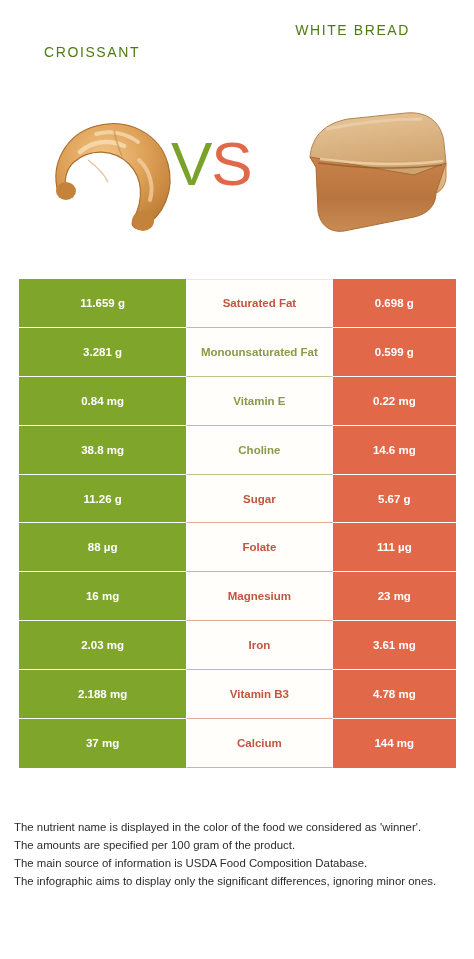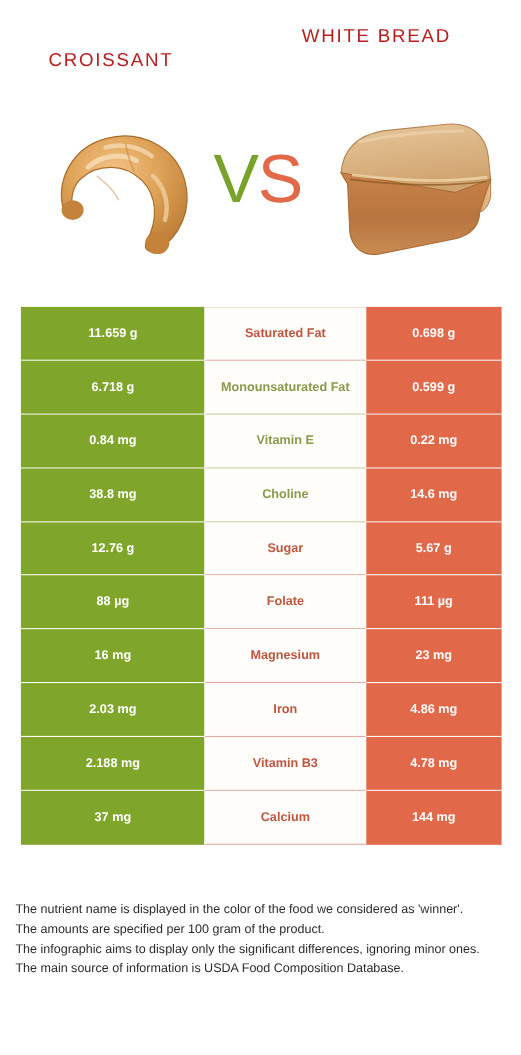--- a/index.html
+++ b/index.html
@@ -16,36 +16,36 @@
 
   
   .header {
     position: relative;
     height: 279px;
     width: 100%;
   }
 
   .title {
     position: absolute;
-    color: #b91c1c;
-    font-size: 17px;
+    color: #4d7c0f;
+    font-size: 14px;
     font-weight: 300;
     letter-spacing: 1.6px;
     text-transform: uppercase;
     line-height: 1.28;
     font-family: "Liberation Sans", sans-serif;
   }
 
   .title-left  { left: 44px; top: 44px; text-align: left; }
   .title-right { right: 64px; top: 22px; text-align: left; }
 
   
   .vs {
     position: absolute;
-    left: 194px;
+    left: 171px;
     top: 133px;
     font-size: 62px;
     font-weight: 400;
     letter-spacing: -1px;
     font-family: "Liberation Sans", sans-serif;
     line-height: 1;
   }
   .vs .v { color: #79A22B; }
   .vs .s { color: #E2684A; }
 
@@ -193,64 +193,64 @@
   </div>
 </div>
 
 <div class="table" id="nutrient-table">
     <div class="row winner-red">
       <div class="cell cell-left">11.659 g</div>
       <div class="cell cell-mid">Saturated Fat</div>
       <div class="cell cell-right">0.698 g</div>
     </div>
     <div class="row winner-green">
-      <div class="cell cell-left">6.718 g</div>
+      <div class="cell cell-left">3.281 g</div>
       <div class="cell cell-mid">Monounsaturated Fat</div>
       <div class="cell cell-right">0.599 g</div>
     </div>
     <div class="row winner-green">
       <div class="cell cell-left">0.84 mg</div>
       <div class="cell cell-mid">Vitamin E</div>
       <div class="cell cell-right">0.22 mg</div>
     </div>
     <div class="row winner-green">
       <div class="cell cell-left">38.8 mg</div>
       <div class="cell cell-mid">Choline</div>
       <div class="cell cell-right">14.6 mg</div>
     </div>
     <div class="row winner-red">
-      <div class="cell cell-left">12.76 g</div>
+      <div class="cell cell-left">11.26 g</div>
       <div class="cell cell-mid">Sugar</div>
       <div class="cell cell-right">5.67 g</div>
     </div>
     <div class="row winner-red">
       <div class="cell cell-left">88 µg</div>
       <div class="cell cell-mid">Folate</div>
       <div class="cell cell-right">111 µg</div>
     </div>
     <div class="row winner-red">
       <div class="cell cell-left">16 mg</div>
       <div class="cell cell-mid">Magnesium</div>
       <div class="cell cell-right">23 mg</div>
     </div>
     <div class="row winner-red">
       <div class="cell cell-left">2.03 mg</div>
       <div class="cell cell-mid">Iron</div>
-      <div class="cell cell-right">4.86 mg</div>
+      <div class="cell cell-right">3.61 mg</div>
     </div>
     <div class="row winner-red">
       <div class="cell cell-left">2.188 mg</div>
       <div class="cell cell-mid">Vitamin B3</div>
       <div class="cell cell-right">4.78 mg</div>
     </div>
     <div class="row winner-red">
       <div class="cell cell-left">37 mg</div>
       <div class="cell cell-mid">Calcium</div>
       <div class="cell cell-right">144 mg</div>
     </div>
   </div>
 
 <div class="footer">
   <p>The nutrient name is displayed in the color of the food we considered as 'winner'.</p>
   <p>The amounts are specified per 100 gram of the product.</p>
+  <p>The main source of information is USDA Food Composition Database.</p>
   <p>The infographic aims to display only the significant differences, ignoring minor ones.</p>
-  <p>The main source of information is USDA Food Composition Database.</p>
 </div>
 
 </body></html>

